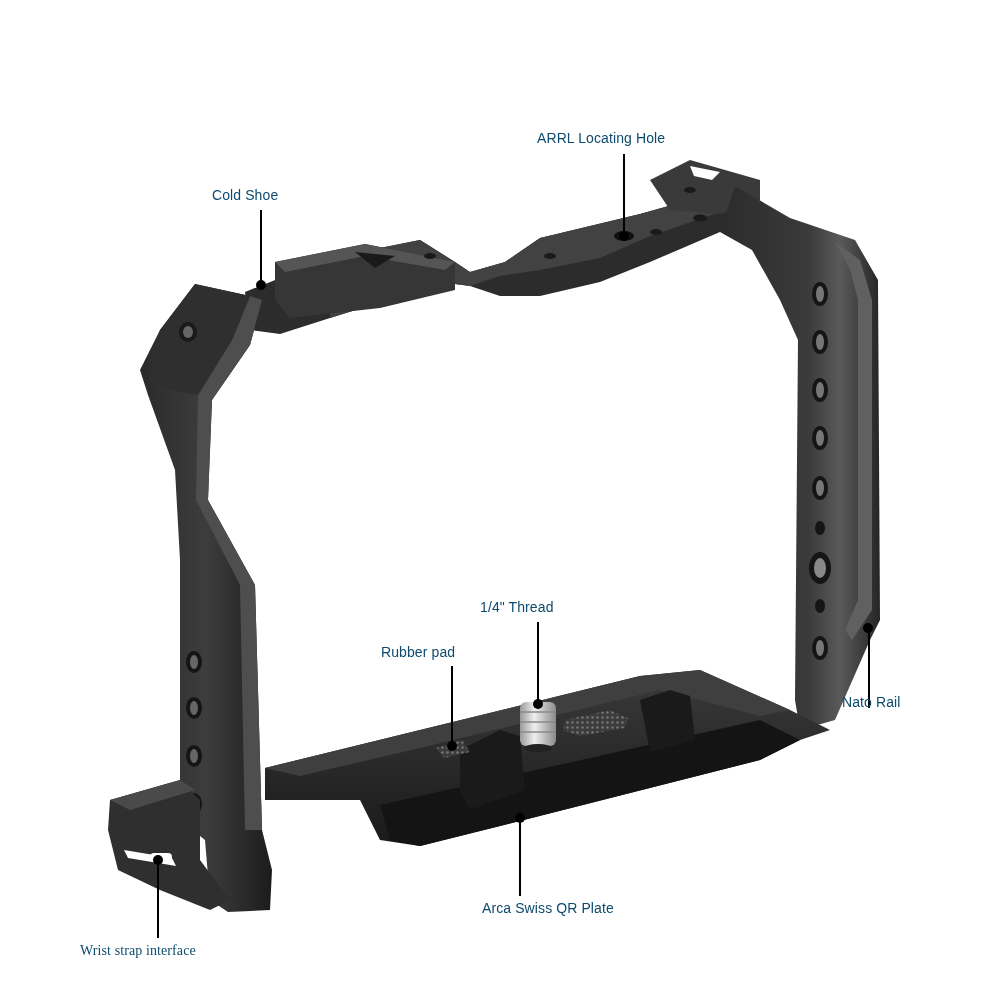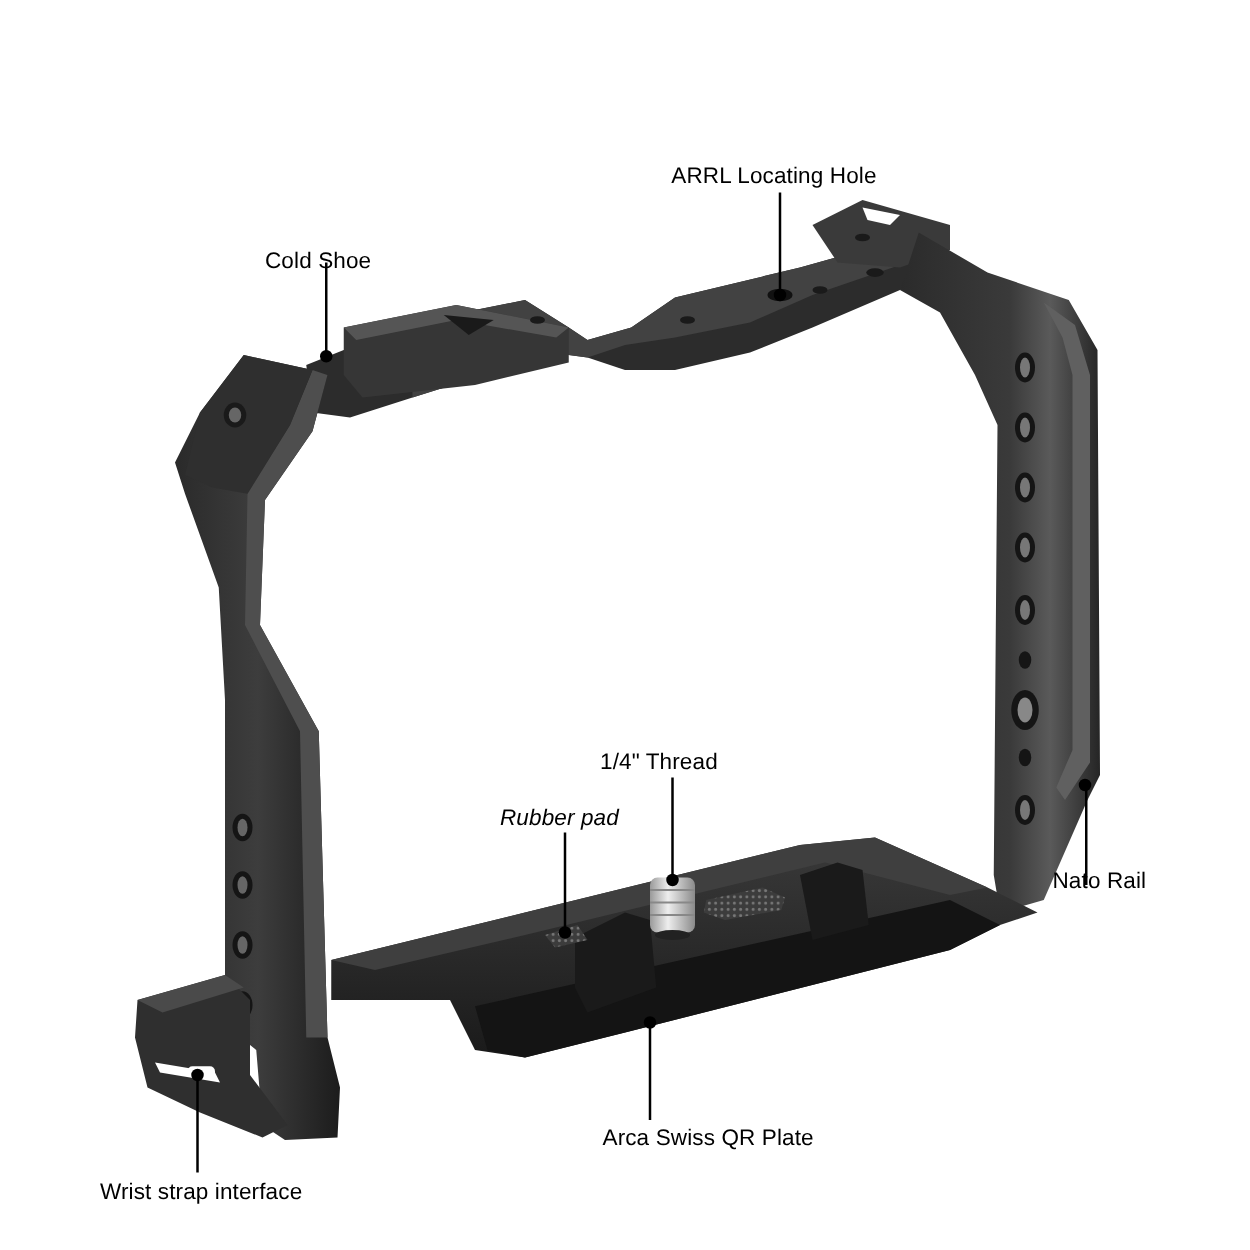--- a/index.html
+++ b/index.html
@@ -1,19 +1,19 @@
 <!DOCTYPE html>
 <html><head>
 <meta charset="utf-8">
 <style>
   html, body { margin:0; padding:0; background:#ffffff; }
   body { width:1000px; height:1000px; position:relative; overflow:hidden;
          font-family:"Liberation Sans","DejaVu Sans",sans-serif; }
   #stage { position:absolute; left:0; top:0; width:1000px; height:1000px; }
-  .label { position:absolute; font-size:18px; color:#000000; white-space:nowrap;
+  .label { position:absolute; font-size:14px; color:#0c4a6e; white-space:nowrap;
            letter-spacing:0.1px; }
   svg { position:absolute; left:0; top:0; }
 </style>
 </head>
 <body>
 
 <div id="stage">
   <svg width="1000" height="1000" viewBox="0 0 1000 1000">
     <defs>
       <linearGradient id="gMetal" x1="0" y1="0" x2="1" y2="0">
@@ -141,19 +141,19 @@
         <line x1="869" y1="628" x2="869" y2="708" stroke="#000000" stroke-width="2"></line>
         <circle cx="868" cy="628" r="5" fill="#000000"></circle>
         <line x1="520" y1="818" x2="520" y2="896" stroke="#000000" stroke-width="2"></line>
         <circle cx="520" cy="818" r="5" fill="#000000"></circle>
         <line x1="158" y1="860" x2="158" y2="938" stroke="#000000" stroke-width="2"></line>
         <circle cx="158" cy="860" r="5" fill="#000000"></circle>
       </g>
   </svg>
 
   <div class="label" style="left: 537px; top: 130px;">ARRL Locating Hole</div>
-  <div class="label" style="left: 212px; top: 187px; margin-top: 11px;">Cold Shoe</div>
+  <div class="label" style="left: 212px; top: 187px;">Cold Shoe</div>
   <div class="label" style="left: 480px; top: 599px;">1/4" Thread</div>
-  <div class="label" style="left: 400px; top: 644px; font-style: italic;">Rubber pad</div>
+  <div class="label" style="left: 381px; top: 644px;">Rubber pad</div>
   <div class="label" style="left: 842px; top: 694px;">Nato Rail</div>
   <div class="label" style="left: 440px; top: 900px; margin-left: 42px;">Arca Swiss QR Plate</div>
-  <div class="label" style="left: 80px; top: 943px;">Wrist strap interface</div>
+  <div class="label" style="left: 80px; top: 943px; font-family: Liberation Serif, serif;">Wrist strap interface</div>
 </div>
 
 </body></html>

